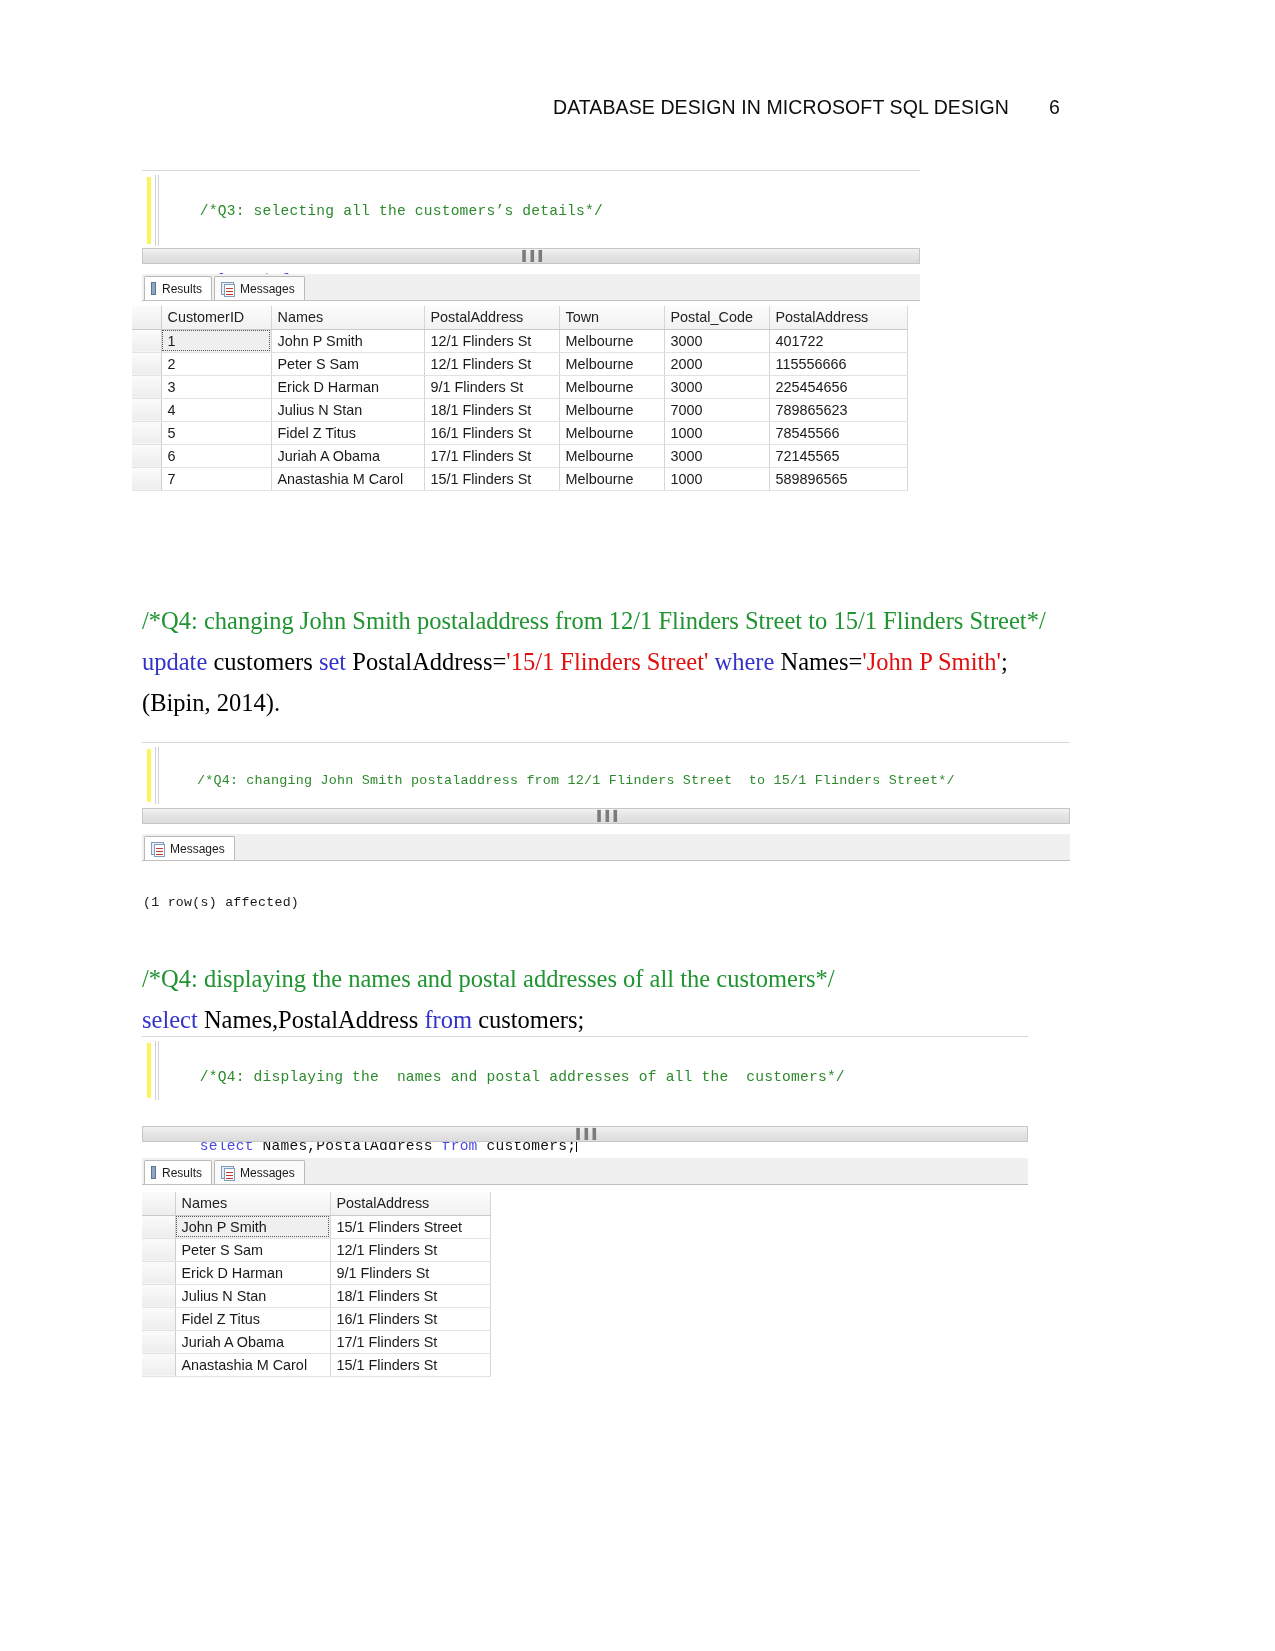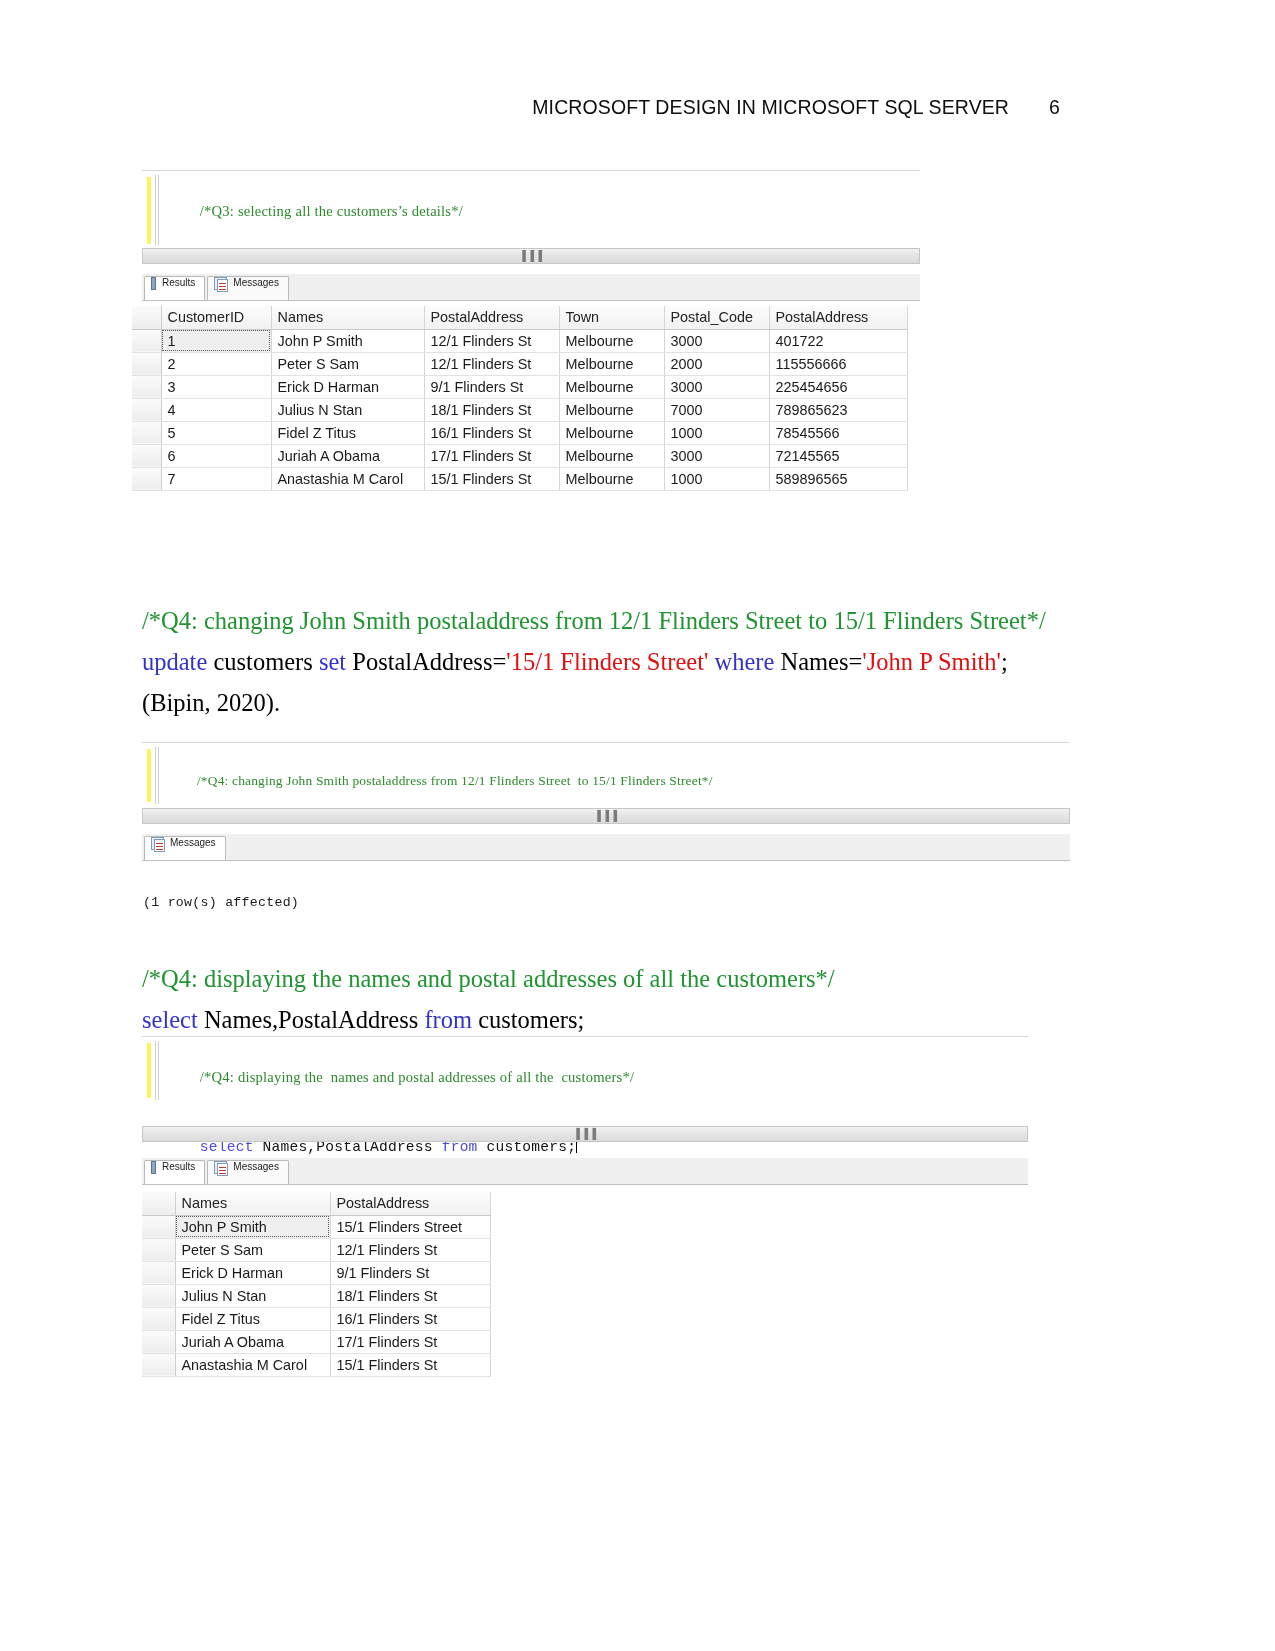--- a/index.html
+++ b/index.html
@@ -65,21 +65,21 @@
     background: #d0d0d0;
   }
   .code-line {
     font-family: "Liberation Mono", monospace;
     font-size: 14.6px;
     line-height: 23px;
     white-space: pre;
     margin-left: 22px;
     letter-spacing: 0.2px;
   }
-  .c-comment { color: #2c8a2c; font-family: Liberation Serif, serif; }
+  .c-comment { color: #2c8a2c; }
   .c-kw { color: #4a4ae0; }
   .c-str { color: #d01818; }
   .c-plain { color: #111; }
   .c-op { color: #666; }
   .caret {
     display: inline-block;
     width: 1px;
     height: 15px;
     background: #000;
     vertical-align: -2px;
@@ -108,26 +108,26 @@
     position: absolute;
     background: #f0f0f0;
     border-bottom: 1px solid #bfbfbf;
     box-sizing: border-box;
     display: flex;
     align-items: flex-end;
     padding-left: 2px;
   }
   .tab {
     display: flex;
-    align-items: flex-start;
+    align-items: center;
     gap: 6px;
     height: 24px;
     padding: 0 9px 0 6px;
     font-family: "Liberation Sans", sans-serif;
-    font-size: 10px;
+    font-size: 12px;
     color: #1a1a1a;
     background: #ffffff;
     border: 1px solid #b9b9b9;
     border-bottom: none;
     border-radius: 2px 2px 0 0;
     box-sizing: border-box;
     margin-right: 2px;
   }
   .tab.inactive { background: #fafafa; }
   .icon-grid {
@@ -218,21 +218,21 @@
     font-size: 13.2px;
     color: #1a1a1a;
     letter-spacing: 0.3px;
     white-space: pre;
   }
 </style>
 </head>
 <body>
 
 <div class="page-header">
-  <span class="hdr-title">MICROSOFT DESIGN IN MICROSOFT SQL SERVER</span>
+  <span class="hdr-title">DATABASE DESIGN IN MICROSOFT SQL DESIGN</span>
   <span class="hdr-num">6</span>
 </div>
 
 <div class="ssms-editor" style="left:142px; top:170px; width:778px; height:78px;">
   <div class="gutter-bar"></div>
   <div class="gutter-line"></div>
   <div class="gutter-line2"></div>
   <div class="code-line" style="padding-top:6px;">
     <span class="c-comment">/*Q3: selecting all the customers’s details*/</span>
   </div>
@@ -342,21 +342,21 @@
       <td>15/1 Flinders St</td>
       <td>Melbourne</td>
       <td>1000</td>
       <td>589896565</td>
     </tr>
   </tbody>
 </table>
 
 <div class="prose" style="left:142px; top:600px; width:930px;">
   <span class="p-green">/*Q4: changing John Smith postaladdress from 12/1 Flinders Street  to 15/1 Flinders Street*/</span><br>
-  <span class="p-blue">update</span><span class="p-black"> customers </span><span class="p-blue">set</span><span class="p-black"> PostalAddress=</span><span class="p-red">'15/1 Flinders Street'</span><span class="p-blue"> where</span><span class="p-black"> Names=</span><span class="p-red">'John P Smith'</span><span class="p-black">;</span><span class="p-black"> (Bipin, 2020).</span>
+  <span class="p-blue">update</span><span class="p-black"> customers </span><span class="p-blue">set</span><span class="p-black"> PostalAddress=</span><span class="p-red">'15/1 Flinders Street'</span><span class="p-blue"> where</span><span class="p-black"> Names=</span><span class="p-red">'John P Smith'</span><span class="p-black">;</span><span class="p-black"> (Bipin, 2014).</span>
 </div>
 
 <div class="ssms-editor" style="left:142px; top:742px; width:928px; height:64px;">
   <div class="gutter-bar"></div>
   <div class="gutter-line"></div>
   <div class="gutter-line2"></div>
   <div class="code-line" style="padding-top:5px; font-size:13.4px; line-height:22px;">
     <span class="c-comment">/*Q4: changing John Smith postaladdress from 12/1 Flinders Street  to 15/1 Flinders Street*/</span>
   </div>
   <div class="code-line" style="font-size:13.4px; line-height:22px;">

